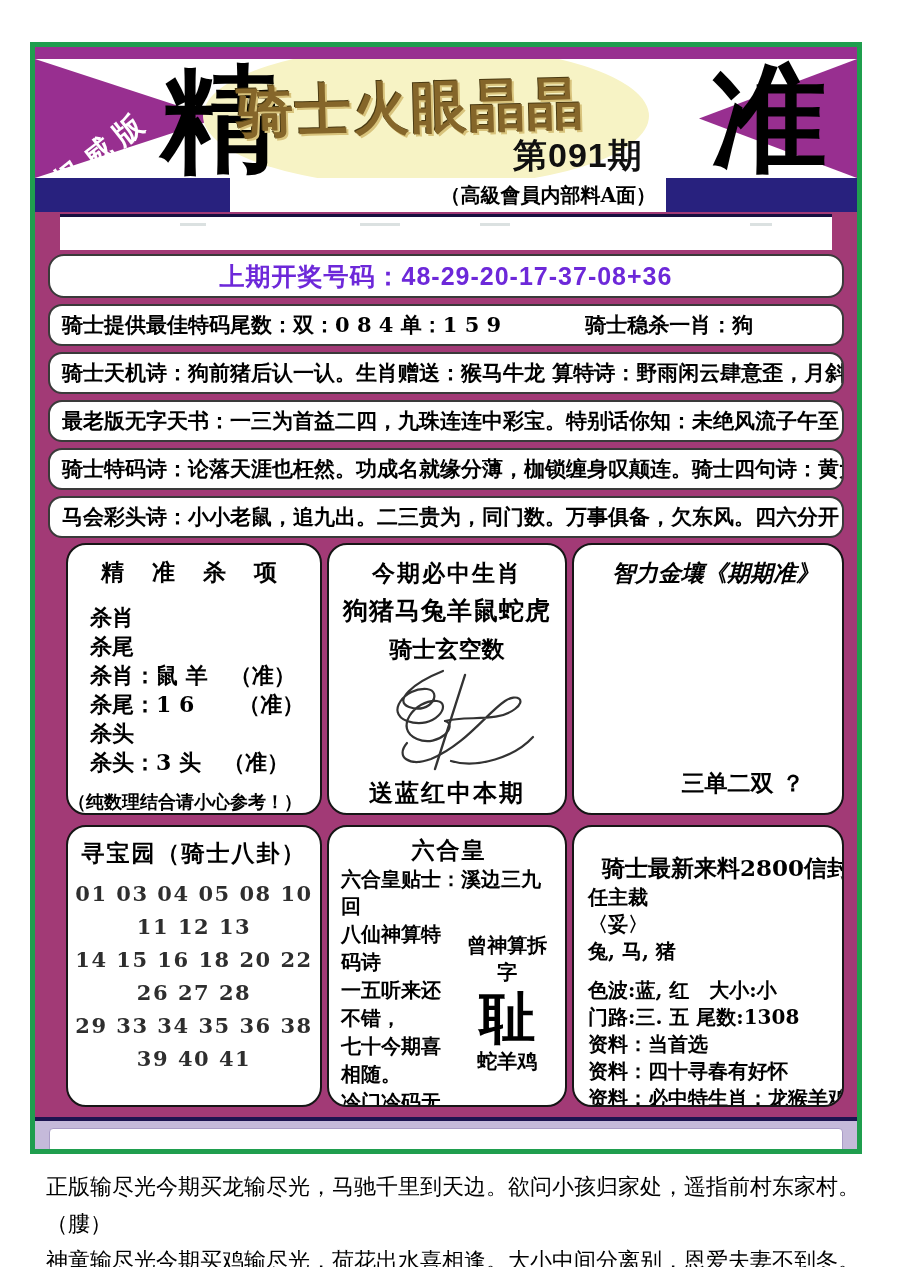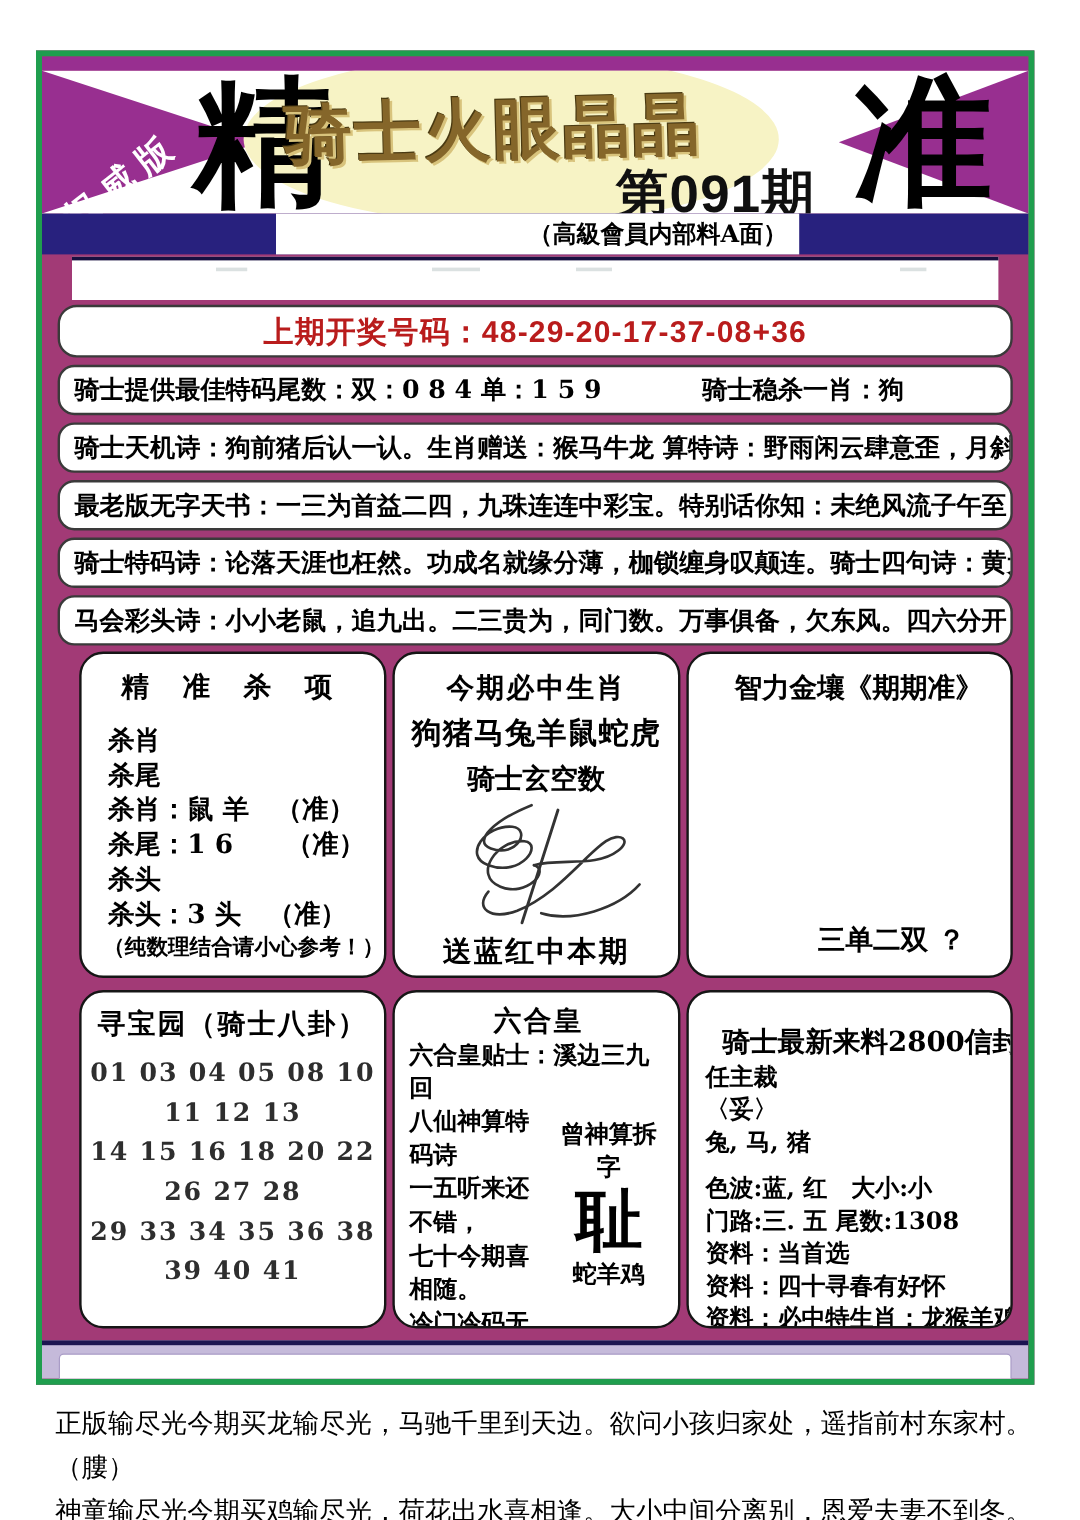--- a/index.html
+++ b/index.html
@@ -21,64 +21,64 @@
     background:#f7f3c5; border-radius:50%; }
   .auth { position:absolute; left:10px; top:72px; transform:rotate(-38deg);
     color:#fff; font-size:29px; font-weight:bold; letter-spacing:9px; white-space:nowrap; }
   .big-char { position:absolute; top:0; font-size:116px; line-height:119px;
     font-weight:bold; color:#000; }
   .big-char.l { left:126px; }
   .big-char.r { right:30px; }
   .main-title { position:absolute; left:202px; top:12px; font-size:56px; font-weight:bold;
     color:#85662a; letter-spacing:2px; white-space:nowrap; transform:rotate(-1.5deg);
     text-shadow:2px 2px 0 #d8c37c, -1px -1px 0 #4a3a12; }
-  .issue { position:absolute; left:478px; top:74px; font-size:44px; font-weight:bold;
+  .issue { position:absolute; left:478px; top:74px; font-size:34px; font-weight:bold;
     color:#101010; font-family:"Liberation Sans","DejaVu Sans",sans-serif; letter-spacing:1px; }
 
   
   .navy-bar { position:relative; height:34px; background:#28217e; }
   .navy-white { position:absolute; left:195px; top:0; width:436px; height:34px;
     background:#fff; display:flex; align-items:center; justify-content:flex-end;
     padding-right:10px; font-size:20px; font-weight:bold;text-align:right; }
 
   
   .content { position:relative; padding:2px 13px 0; height:937px; overflow:hidden; }
   .faint-box { height:36px; background:#fff; border-top:3px solid #171040;
     margin:0 12px 4px; position:relative; }
   .faint-box i { position:absolute; top:6px; height:3px; background:#9aa; opacity:.35; display:block; }
 
   .pill { background:#fff; border:2px solid #3a3a3a; border-radius:14px;
     display:flex; align-items:center; }
   .red-pill { height:44px; border-radius:16px; justify-content:center; margin-bottom:2px;
-    color:#b91c1c; font-size:25px; font-weight:bold; letter-spacing:1px;
+    color:#6d28d9; font-size:25px; font-weight:bold; letter-spacing:1px;
     font-family:"Liberation Sans","DejaVu Sans",sans-serif; }
   .info { height:42px; margin-top:6px; padding:0 12px; font-size:21px; font-weight:600;
     white-space:nowrap; overflow:hidden; }
 
   .cards-row { display:flex; gap:5px; margin-left:18px; }
   .row1 { margin-top:5px; height:272px; }
   .row2 { margin-top:10px; height:282px; }
   .card { background:#fff; border:2px solid #161616; border-radius:20px; overflow:hidden; }
   .w1 { width:256px; } .w2 { width:240px; } .w3 { flex:1; }
 
   .card-title { text-align:center; font-size:23px; font-weight:bold; letter-spacing:2px; }
   .sp { letter-spacing:10px; }
 
   .c-kill { padding:12px 0 8px; }
   .kill-lines { margin:15px 0 0 22px; font-size:22px; line-height:29px; font-weight:600; }
-  .kill-note { text-align:right; font-size:18px; font-weight:600; }
+  .kill-note { margin-top:13px; text-align:left; font-size:18px; font-weight:600; }
 
   .c-zodiac { padding-top:13px; text-align:center; }
   .z2 { font-size:25px; font-weight:bold; margin-top:5px; letter-spacing:1px; }
   .z3 { font-size:23px; font-weight:bold; margin-top:7px; }
   .z-footer { font-size:24px; font-weight:bold; margin-top:0; letter-spacing:2px; }
 
   .c-gold { display:flex; flex-direction:column; justify-content:space-between;
     padding:13px 12px 14px; }
-  .gold-title { font-size:23px; font-weight:bold; margin-left:26px; }
+  .gold-title { font-size:23px; font-weight:bold; margin-left:26px;font-style:italic; }
   .gold-footer { font-size:23px; font-weight:600; text-align:center; padding-left:70px; }
 
   .c-treasure { padding-top:11px; text-align:center; }
   .nums { margin-top:8px; font-size:21px; line-height:33px; letter-spacing:1.5px;
     color:#2e2e2e; font-weight:600; }
 
   .c-king { padding:8px 8px 0 12px; font-size:20px; font-weight:600; }
   .k-line { line-height:27px; }
   .split { display:flex; }
   .poem { width:54%; line-height:28px; }

